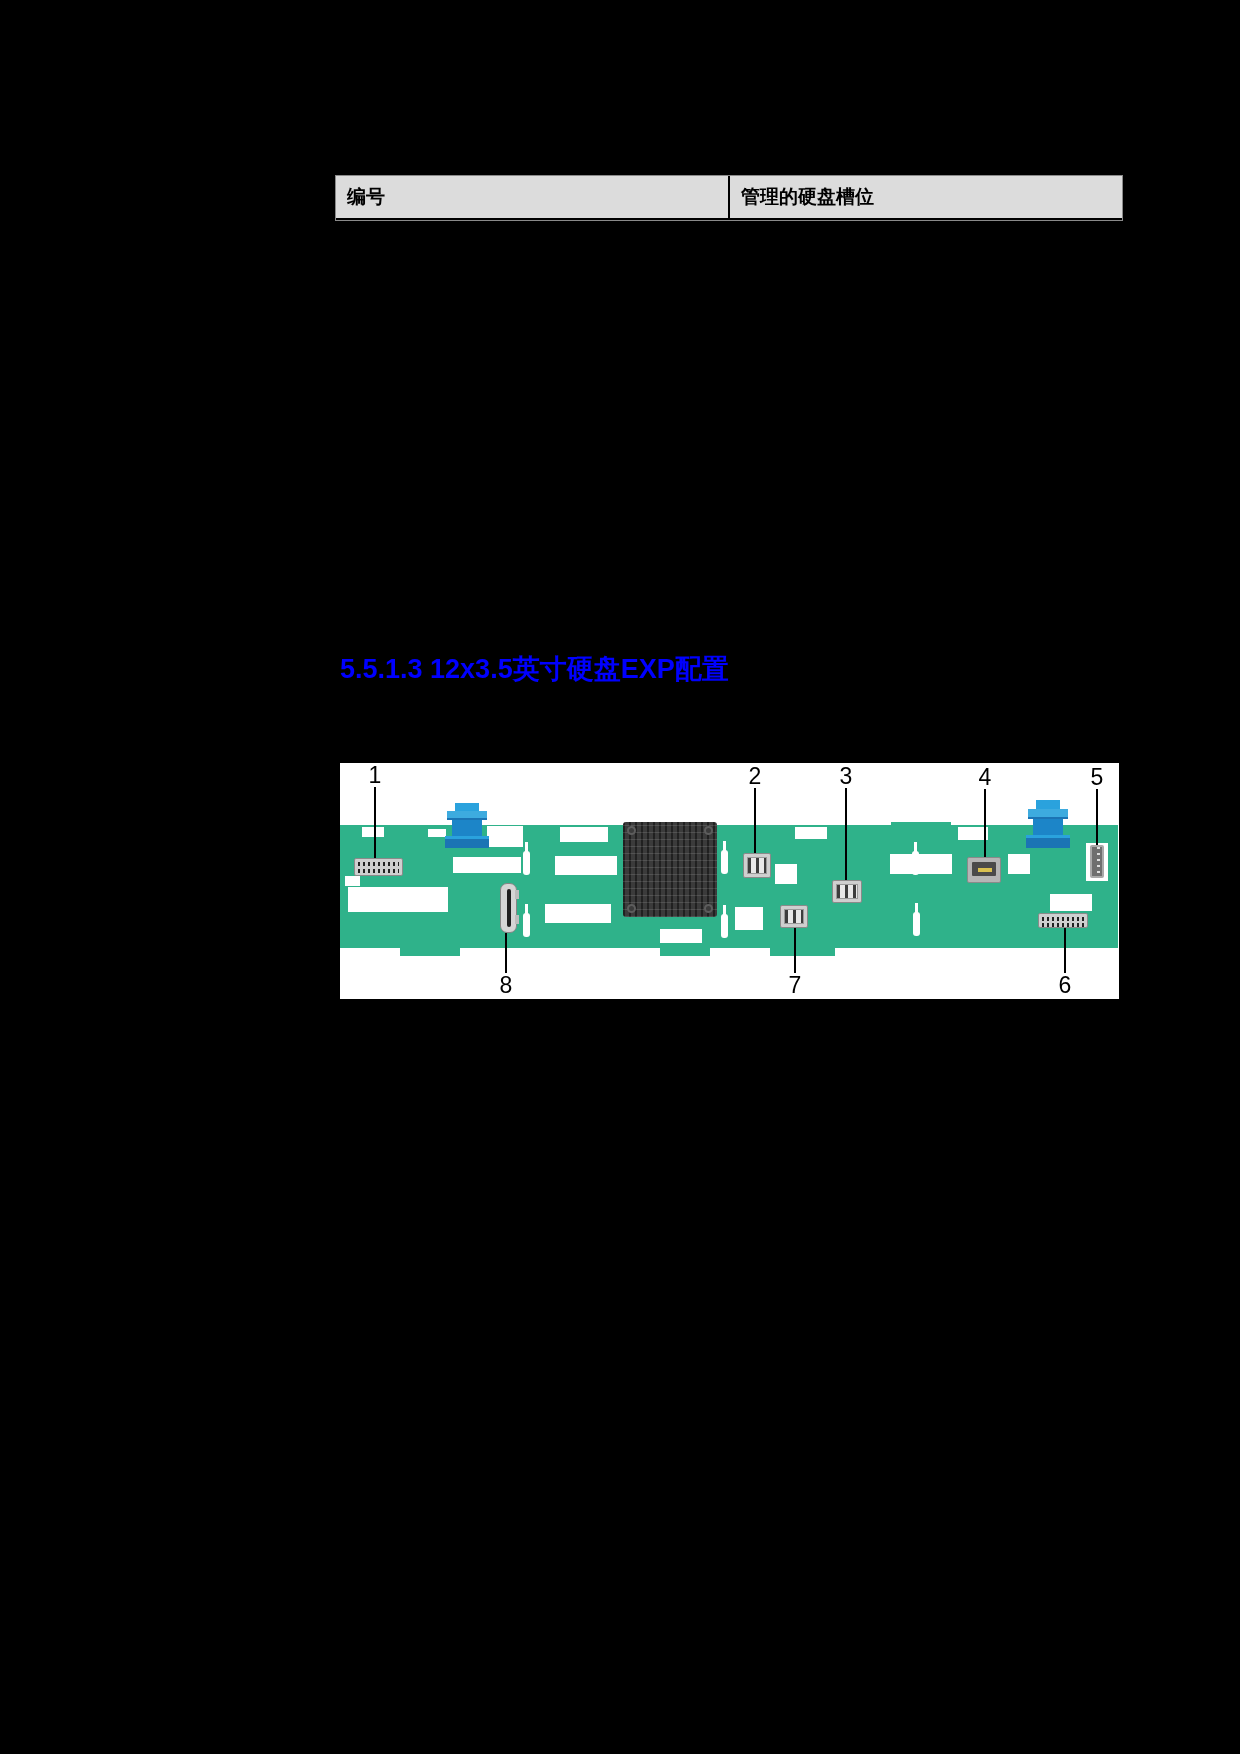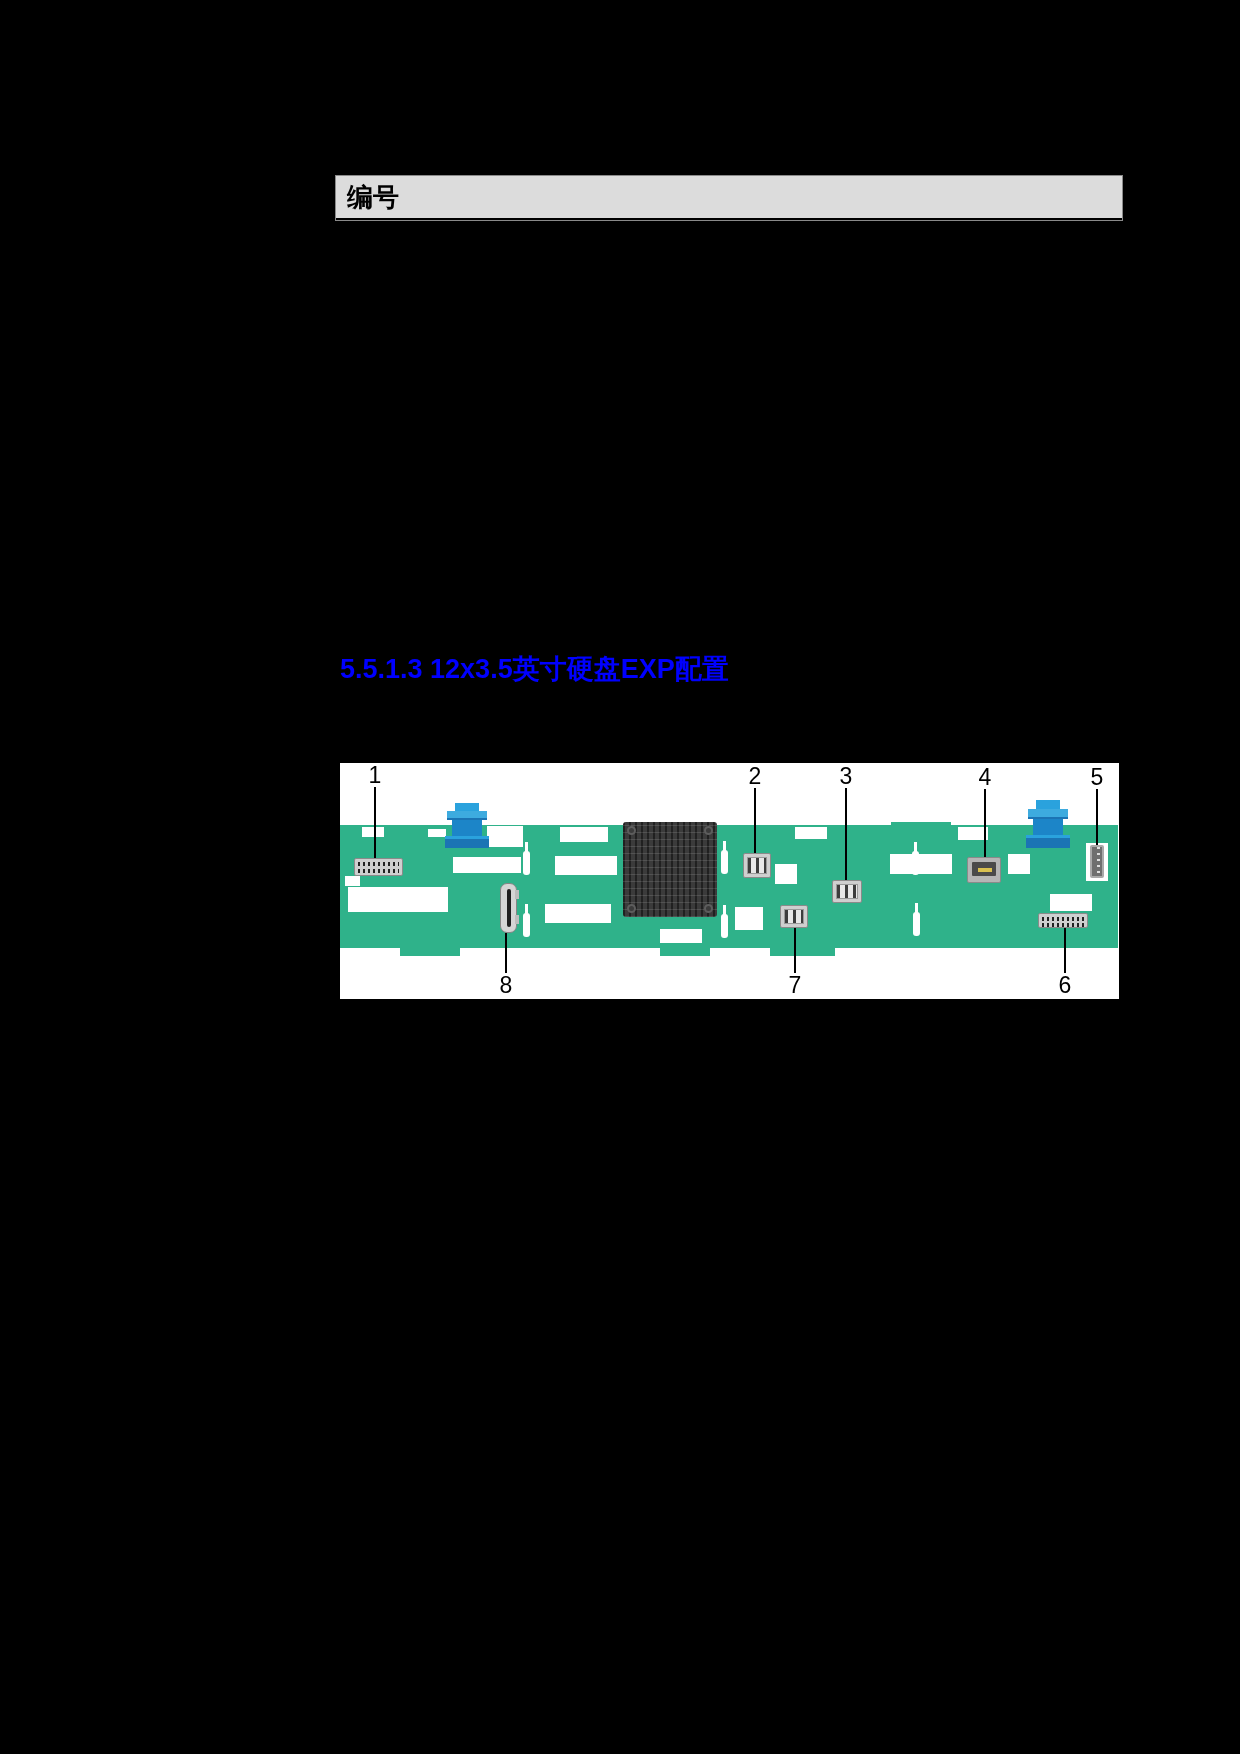--- a/index.html
+++ b/index.html
@@ -8,21 +8,21 @@
     font-family:"Liberation Sans", sans-serif;overflow:hidden;
   }
   
   .tbl{
     position:absolute;left:336px;top:176px;width:786px;height:44px;
     display:flex;background:#dcdcdc;outline:1px solid #8a8a8a;
     box-sizing:border-box;border-bottom:2px solid #000;
   }
   .tbl .cell{
     flex:1;box-sizing:border-box;display:flex;align-items:center;
-    padding-left:11px;font-size:26px;font-weight:bold;color:#000;
+    padding-left:11px;font-size:19px;font-weight:bold;color:#000;
   }
   .tbl .cell + .cell{border-left:2px solid #000;}
   
   .heading{
     position:absolute;left:340px;top:654px;font-size:27px;line-height:30px;
     font-weight:bold;color:#0000ff;white-space:nowrap;
   }
   
   .figure{
     position:absolute;left:340px;top:763px;width:779px;height:236px;
@@ -74,20 +74,23 @@
     width:20px;text-align:center;font-size:23px;line-height:24px;color:#000;
     font-family:"Liberation Sans", sans-serif;
   }
 </style>
 </head>
 <body>
 
 <div class="tbl">
   <div class="cell">
     <span>编号</span>
+  </div>
+  <div class="cell">
+    <span>管理的硬盘槽位</span>
   </div>
 </div>
 
 <div class="heading">5.5.1.3 12x3.5英寸硬盘EXP配置</div>
 
 <div class="figure">
 
   <div class="abs pcb" style="left:0;top:62px;width:778px;height:123px;"></div>
   <div class="abs pcb" style="left:60px;top:185px;width:60px;height:8px;"></div>
   <div class="abs pcb" style="left:320px;top:185px;width:50px;height:8px;"></div>

